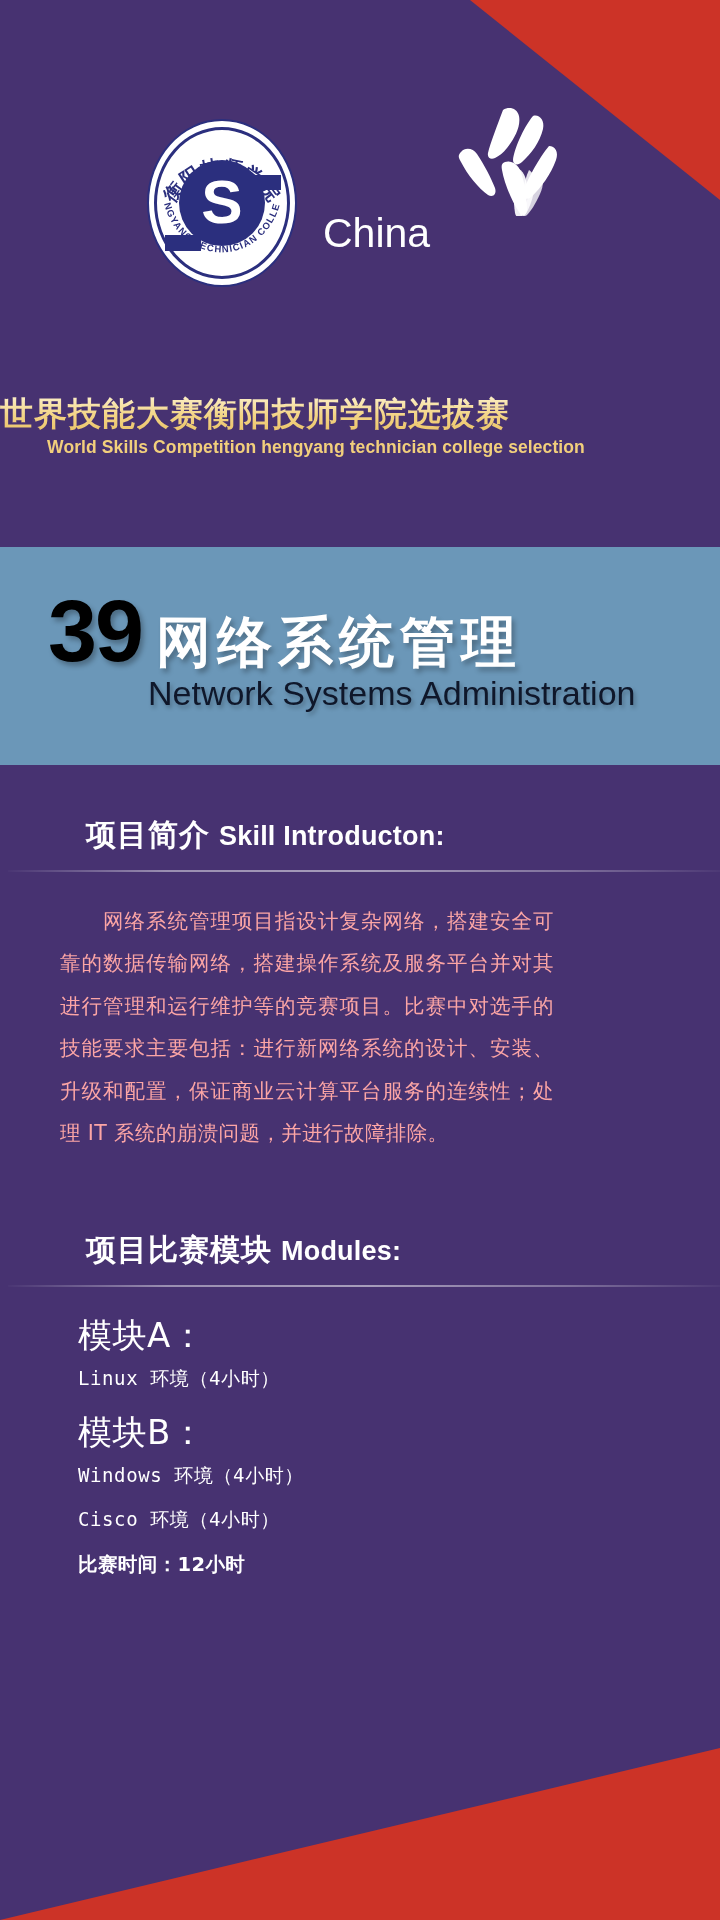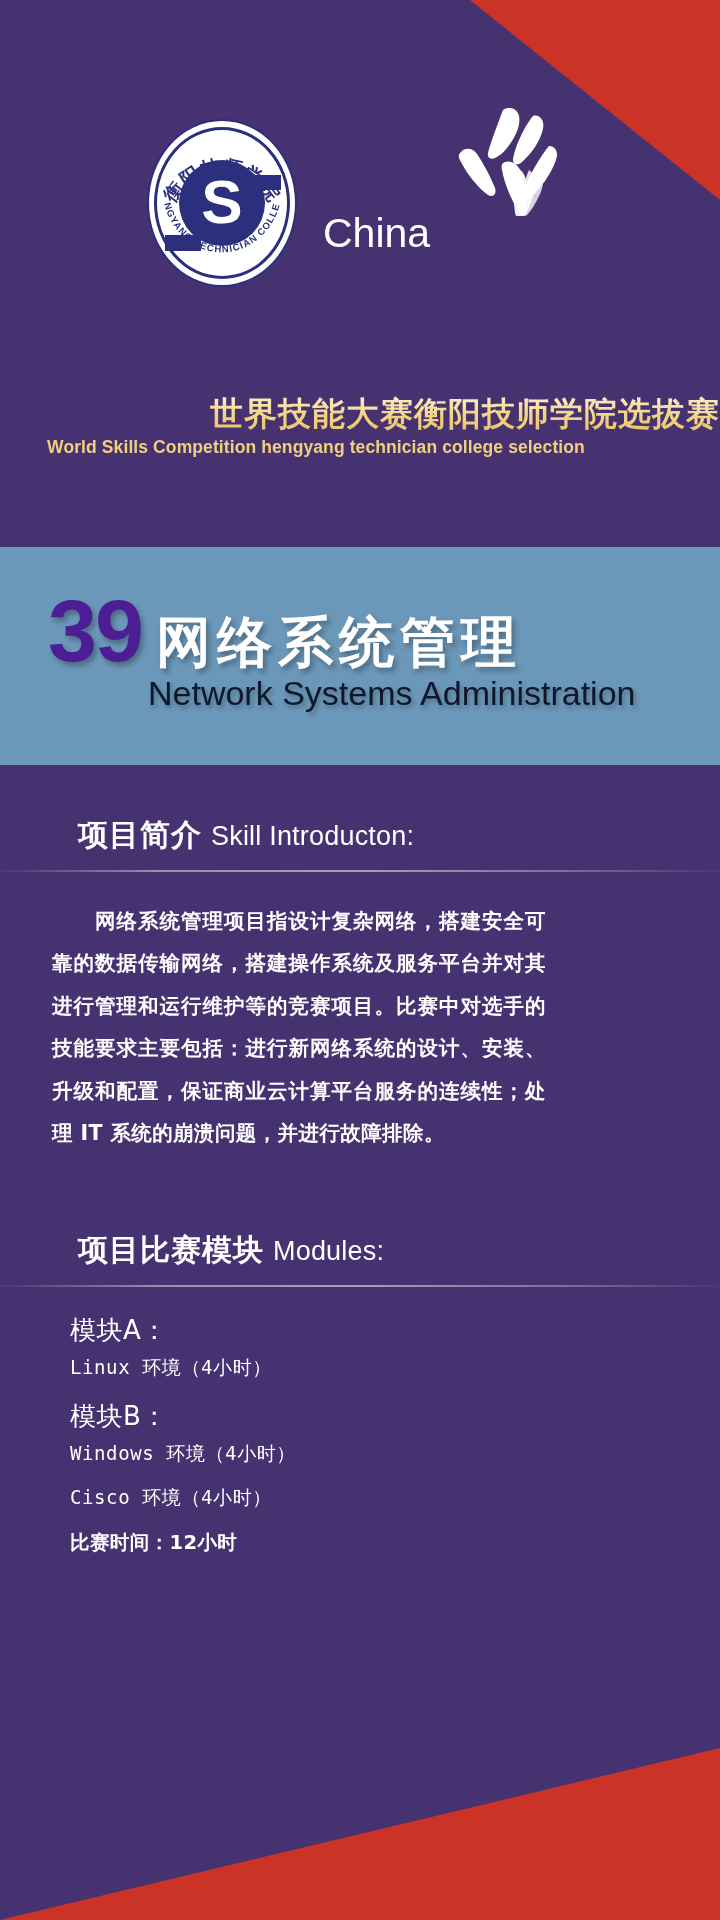--- a/index.html
+++ b/index.html
@@ -157,21 +157,21 @@
     font-size: 41px;
     font-weight: 300;
     margin-top: 1px;
   }
 
   
   .gold-title {
     position: absolute;
     top: 392px; left: 0;
     width: 720px;
-    text-align: right;
+    text-align: left;
     font-size: 33px;
     font-weight: 700;
     letter-spacing: 1px;
     color: #f7e2a8;
     background: linear-gradient(180deg, #fdf4d6 0%, #f3d485 52%, #e8bf62 100%);
     -webkit-background-clip: text;
     background-clip: text;
     -webkit-text-fill-color: transparent;
     z-index: 4;
     white-space: nowrap;
@@ -204,21 +204,21 @@
     right: 10px;
   }
   .skill-row {
     display: flex;
     align-items: baseline;
     gap: 14px;
   }
   .skill-number {
     font-size: 88px;
     font-weight: 700;
-    color: #4c1d95;
+    color: #000000;
     line-height: 0.92;
     letter-spacing: -2px;
     text-shadow: 3px 4px 5px rgba(0,0,0,0.28);
   }
   .skill-cn {
     font-size: 55px;
     font-weight: 700;
     color: #ffffff;
     letter-spacing: 6px;
     line-height: 1;
@@ -231,77 +231,77 @@
     font-weight: 300;
     color: #0f172a;
     letter-spacing: 0px;
     text-shadow: 2px 3px 4px rgba(0,0,0,0.26);
     white-space: nowrap;
   }
 
   
   .section {
     position: absolute;
-    left: 0;
+    left: 8px;
     width: 618px;
     z-index: 3;
   }
   .sec-intro { top: 815px; }
   .sec-modules { top: 1230px; }
 
   .sec-head {
     padding-left: 78px;
     display: flex;
     align-items: baseline;
     gap: 9px;
     color: #ffffff;
   }
   .sec-head-cn {
     font-size: 30px;
     font-weight: 700;
     letter-spacing: 1px;
   }
   .sec-head-en {
     font-size: 27px;
-    font-weight: 400;
+    font-weight: 700;
     letter-spacing: 0.2px;
   }
   .sec-rule {
     margin-top: 14px;
     height: 2px;
     width: 720px;
     background: linear-gradient(90deg,
        rgba(255,255,255,0.02) 0%,
        rgba(255,255,255,0.45) 22%,
        rgba(255,255,255,0.52) 50%,
        rgba(255,255,255,0.30) 78%,
        rgba(255,255,255,0.02) 100%);
   }
 
   .intro-body {
     margin: 28px 72px 0 52px;
-    color: #ffffff;
+    color: #fca5a5;
     font-size: 20.5px;
     line-height: 2.07;
     text-align: justify;
     text-indent: 2.1em;
     font-family: "DejaVu Sans", "Liberation Sans", sans-serif;
-    font-weight: 700;
+    font-weight: 400;
     letter-spacing: 0.4px;
   }
 
   .modules-list {
     margin: 26px 0 0 70px;
     color: #ffffff;
   }
   .module {
     margin-bottom: 13px;
   }
   .module-title {
-    font-size: 26px;
+    font-size: 34px;
     font-weight: 400;
     letter-spacing: 0.5px;
     margin-bottom: 7px;
     font-family: "DejaVu Sans", "Liberation Sans", sans-serif;
   }
   .module-desc {
     font-size: 19px;
     font-weight: 400;
     letter-spacing: 0.6px;
     font-family: "DejaVu Sans Mono", "Liberation Mono", monospace;

